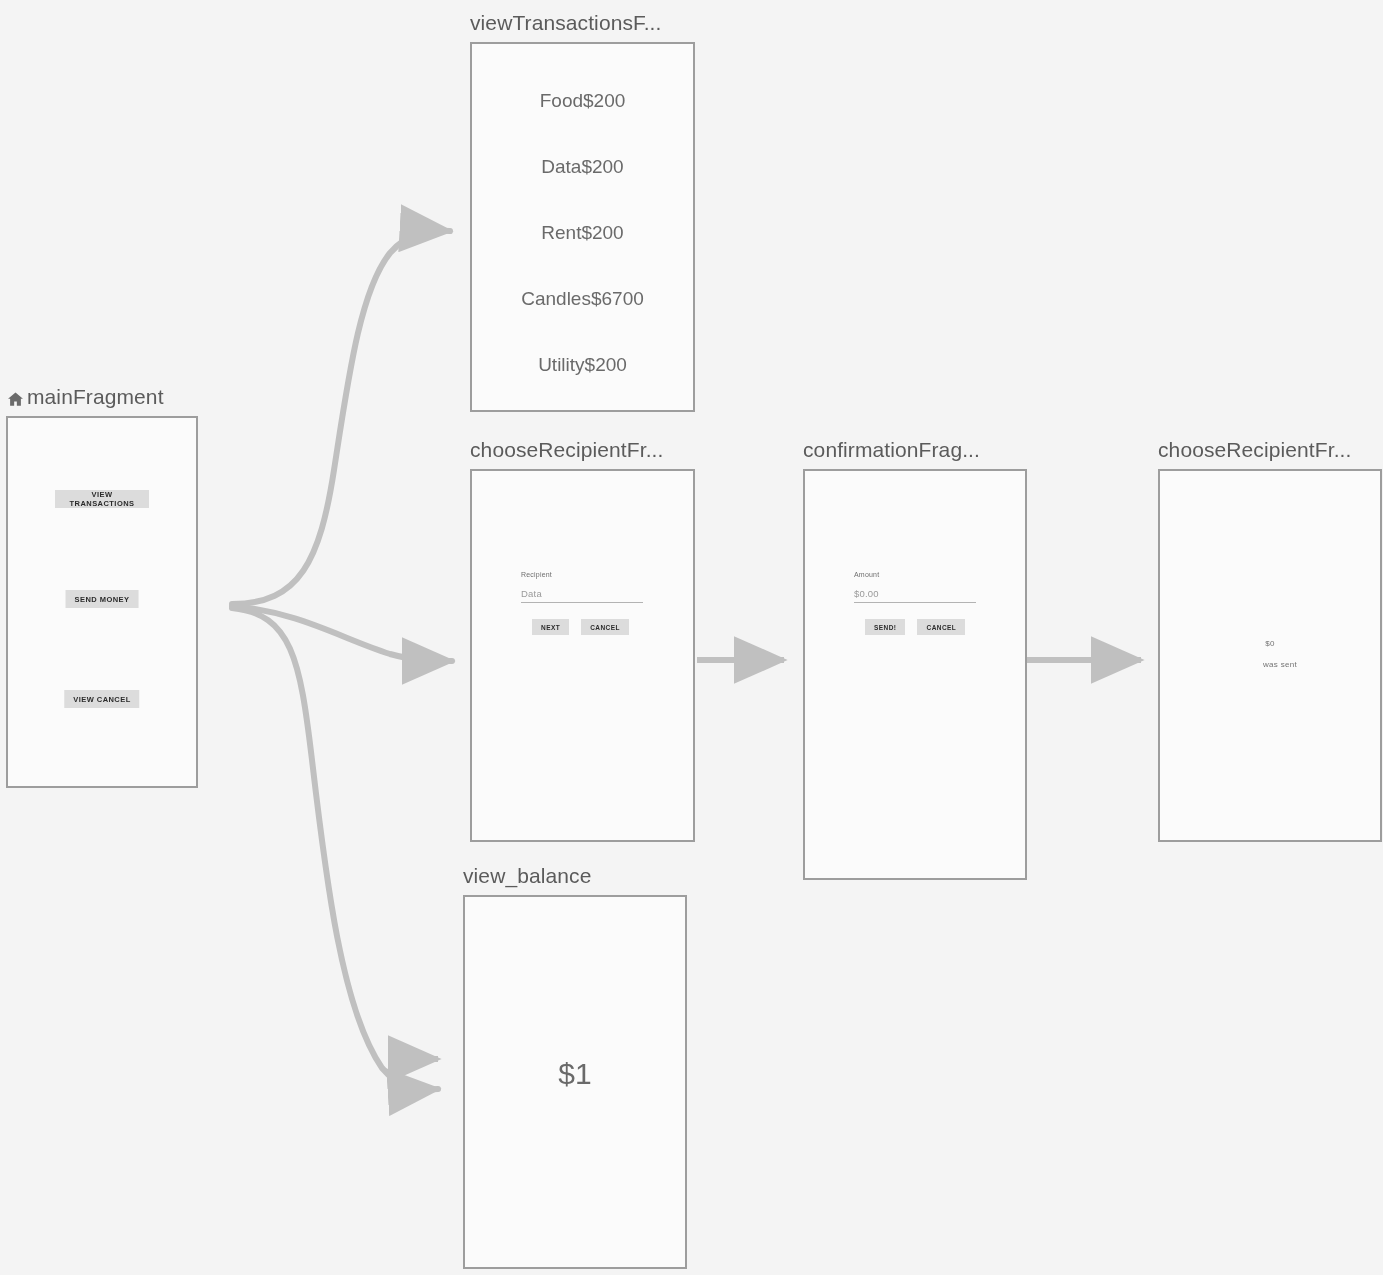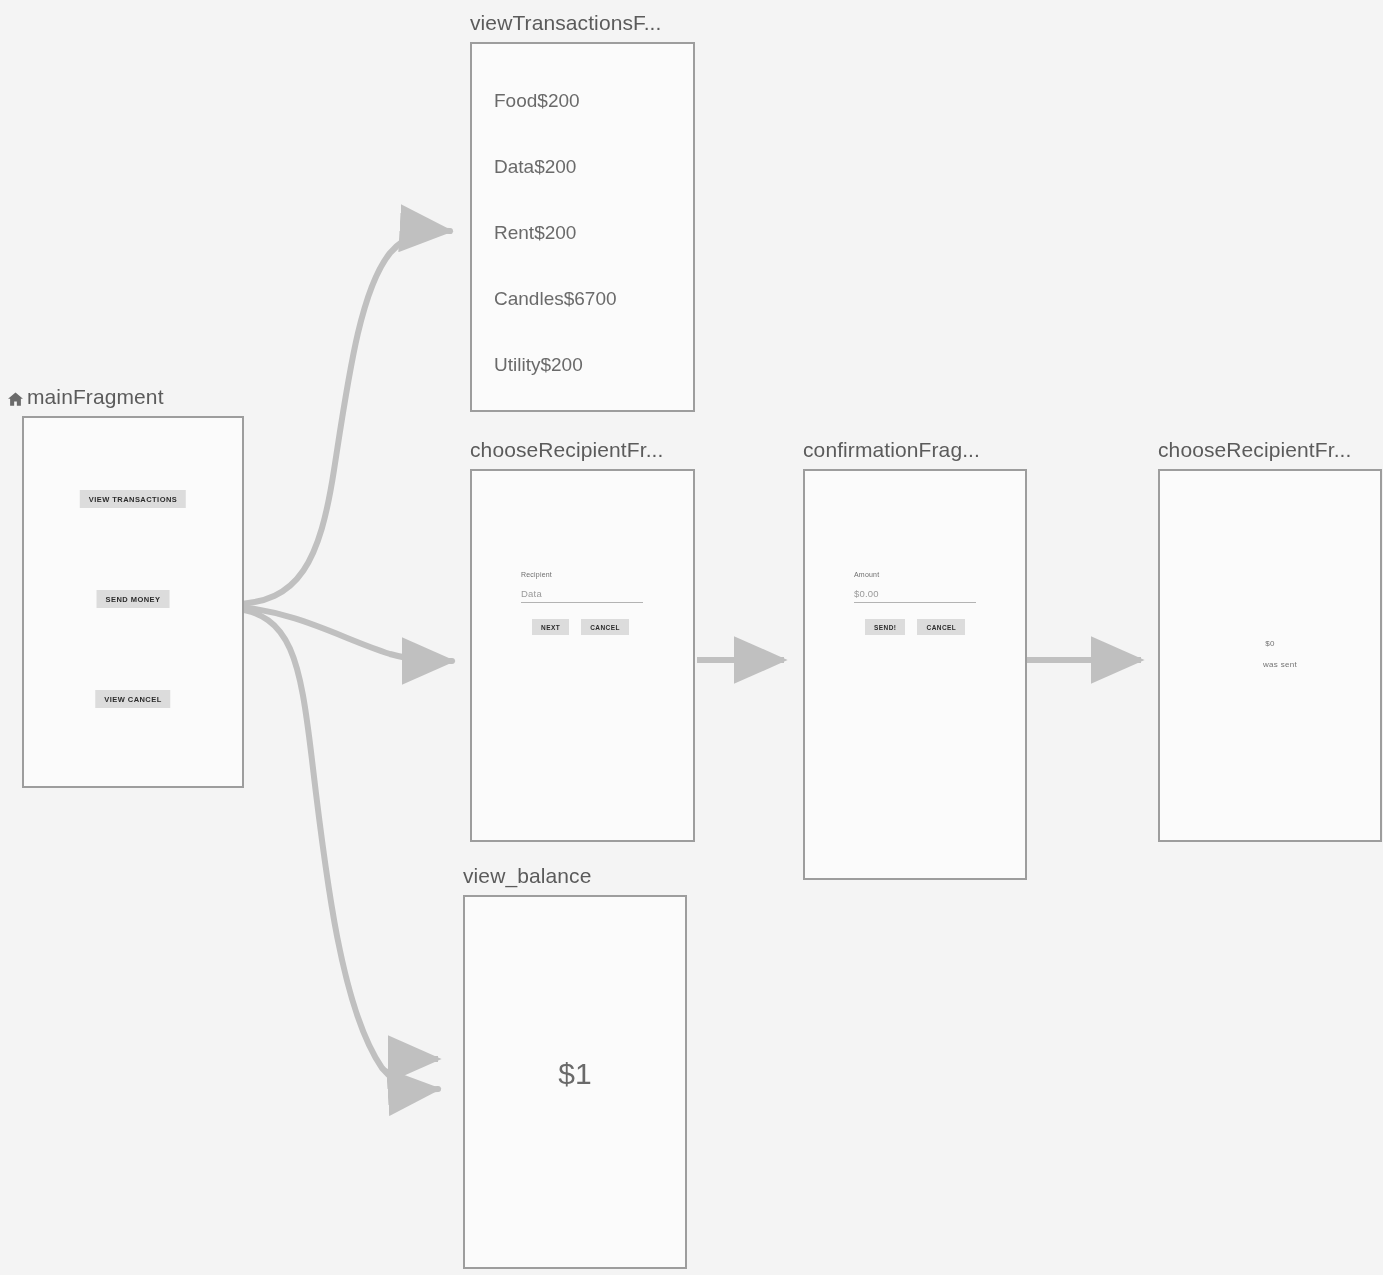--- a/index.html
+++ b/index.html
@@ -96,21 +96,21 @@
 
   
   .tx-list {
     position: absolute;
     left: 0; right: 0;
     top: 24px;
     padding: 0 22px;
   }
   .tx-row {
     display: flex;
-    justify-content: flex-start;
+    justify-content: center;
     align-items: baseline;
     font-size: 19px;
     color: #6a6a6a;
     height: 66px;
     line-height: 66px;
   }
   .tx-row .tx-name { flex: 0 0 auto; }
   .tx-row .tx-amt { flex: 0 0 auto; }
 
   
@@ -204,21 +204,21 @@
 
   <div class="node" style="left:6px; top:384px;">
     <div class="node-title">
       <span class="home-icon">
         <svg viewBox="0 0 24 24" width="19" height="19" aria-hidden="true">
           <path d="M12 3.2 2.6 11.2h2.6V20h5.1v-5.4h3.4V20h5.1v-8.8h2.6z" fill="#6a6a6a"></path>
         </svg>
       </span>
       <span>mainFragment</span>
     </div>
-    <div class="node-frame" style="width:222px; height:372px;margin-left:16px;">
+    <div class="node-frame" style="width:192px; height:372px;">
       <button class="mat-btn main-btn b1">VIEW TRANSACTIONS</button>
       <button class="mat-btn main-btn b2">SEND MONEY</button>
       <button class="mat-btn main-btn b3">VIEW CANCEL</button>
     </div>
   </div>
 
   <div class="node" style="left:470px; top:10px;">
     <div class="node-title">viewTransactionsF...</div>
     <div class="node-frame" style="width:225px; height:370px;">
       <div class="tx-list">

